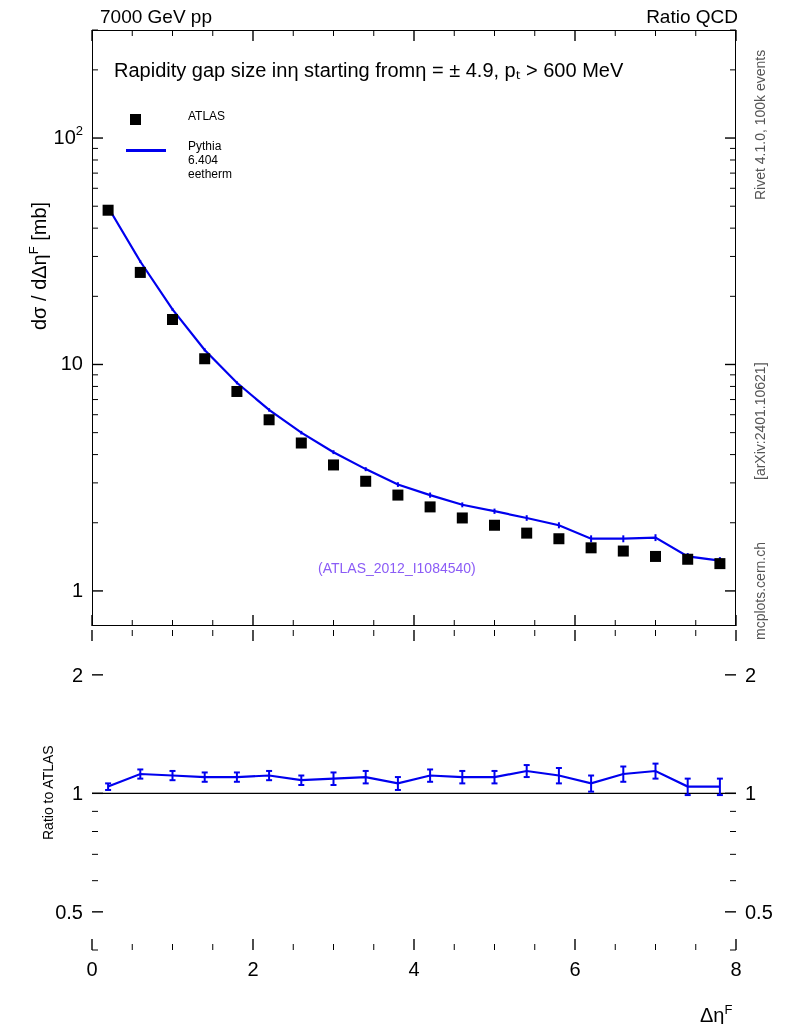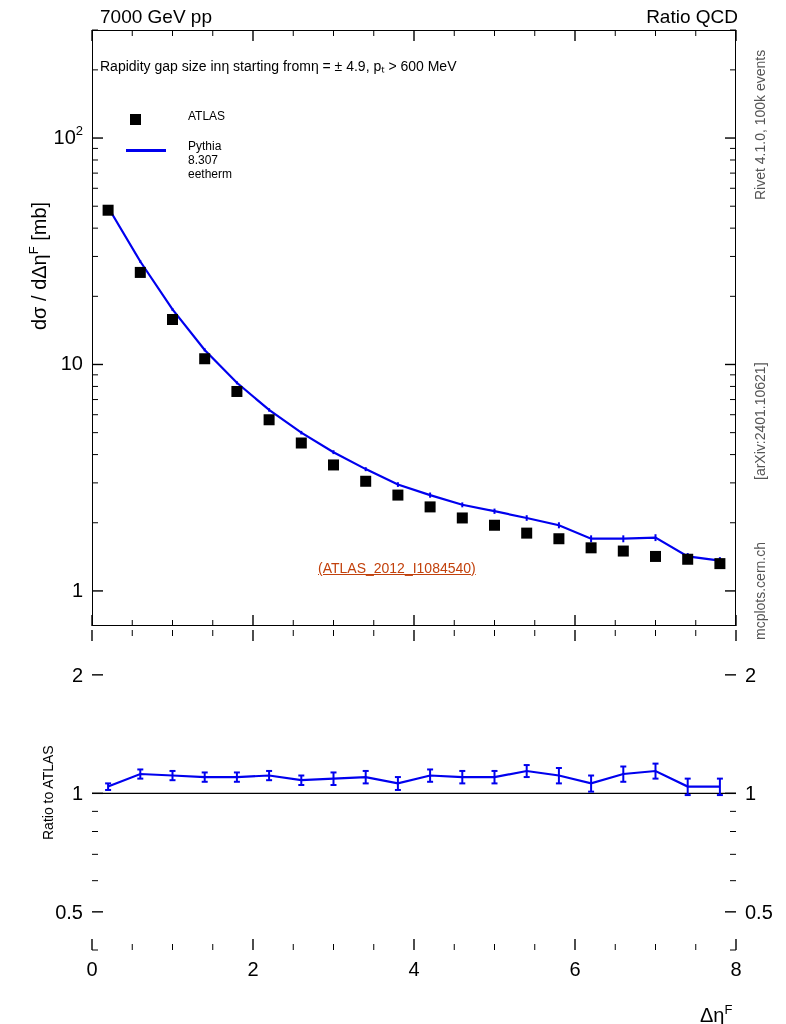--- a/index.html
+++ b/index.html
@@ -18,30 +18,30 @@
   
   .axlab{position:absolute;font-size:17px;white-space:nowrap;margin-top:27px;}
 
   
   .rot{position:absolute;transform-origin:0 0;transform:rotate(-90deg);white-space:nowrap;}
 
   
   .rside{position:absolute;transform-origin:0 0;transform:rotate(-90deg);white-space:nowrap;font-size:14px;color:#555;}
 
   
-  #plot-title{left:100px;top:56px;font-size:14px;}
+  #plot-title{left:114px;top:56px;font-size:20px;}
 
   
   #legend{position:absolute;left:130px;top:105px;}
   .leg-row{position:relative;height:30px;}
   .leg-marker{position:absolute;left:0;top:9px;width:11px;height:11px;background:#000;}
   .leg-line{position:absolute;left:-4px;top:14px;width:40px;height:2.6px;background:#0000ee;}
   .leg-label{position:absolute;left:58px;top:4px;font-size:12px;}
 
-  #watermark{left:318px;top:560px;font-size:14px;color:#c2410c;text-decoration:underline;}
+  #watermark{left:318px;top:560px;font-size:14px;color:#8b5cf6;}
 
   svg{position:absolute;left:0;top:0;overflow:visible;}
 </style>
 </head>
 <body>
 <div id="root">
 
   <div class="txt" id="hdr-left">7000 GeV pp</div>
   <div class="txt" id="hdr-right">Ratio QCD</div>
 
@@ -49,21 +49,21 @@
 
   <div class="txt" id="plot-title">Rapidity gap size inη starting fromη = ± 4.9, pₜ &gt; 600 MeV</div>
 
   <div id="legend">
     <div class="leg-row">
       <span class="leg-marker"></span>
       <span class="leg-label">ATLAS</span>
     </div>
     <div class="leg-row">
       <span class="leg-line"></span>
-      <span class="leg-label">Pythia 8.307 eetherm</span>
+      <span class="leg-label">Pythia 6.404 eetherm</span>
     </div>
   </div>
 
   <div class="txt" id="watermark">(ATLAS_2012_I1084540)</div>
 
   <div class="rot" style="left:26px;top:330px;font-size:20px;">
     <span>dσ / dΔη</span><span style="font-size:13px;vertical-align:super;">F</span><span> [mb]</span>
   </div>
 
   <div class="rot" style="left:40px;top:840px;font-size:14px;">Ratio to ATLAS</div>

